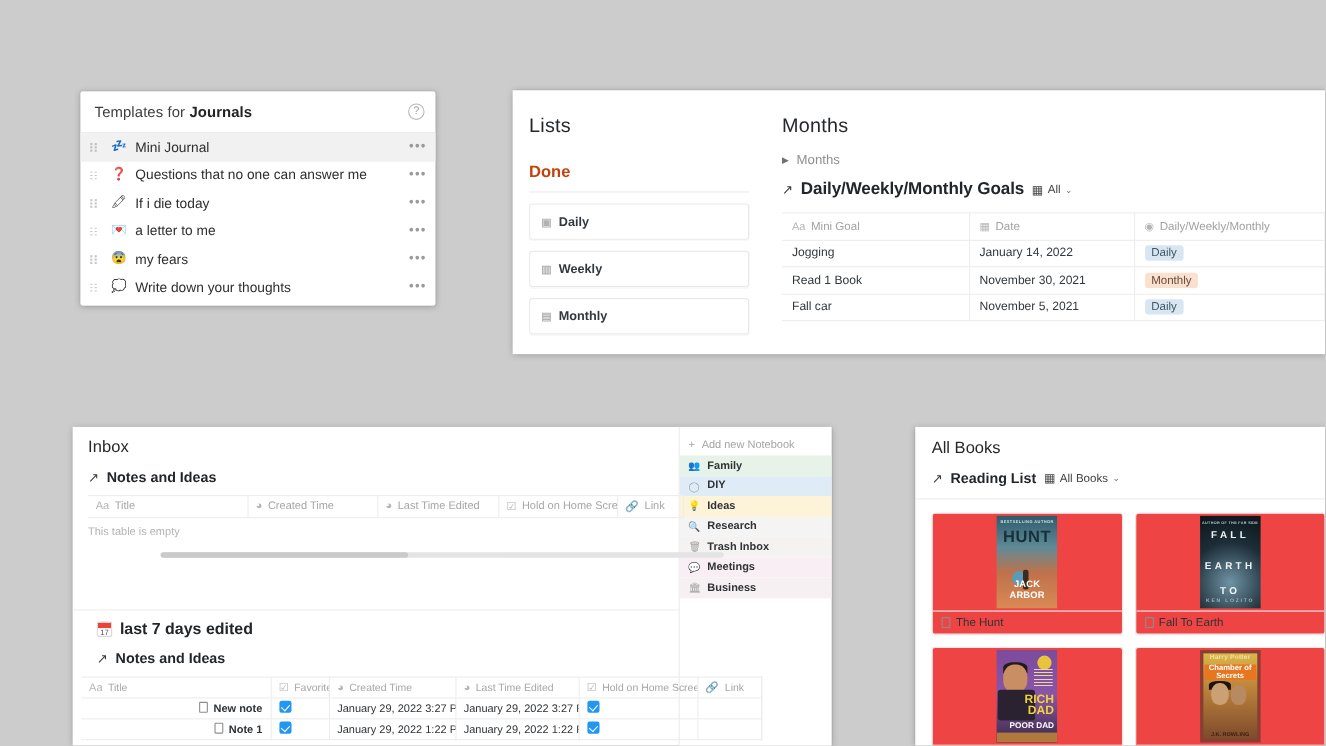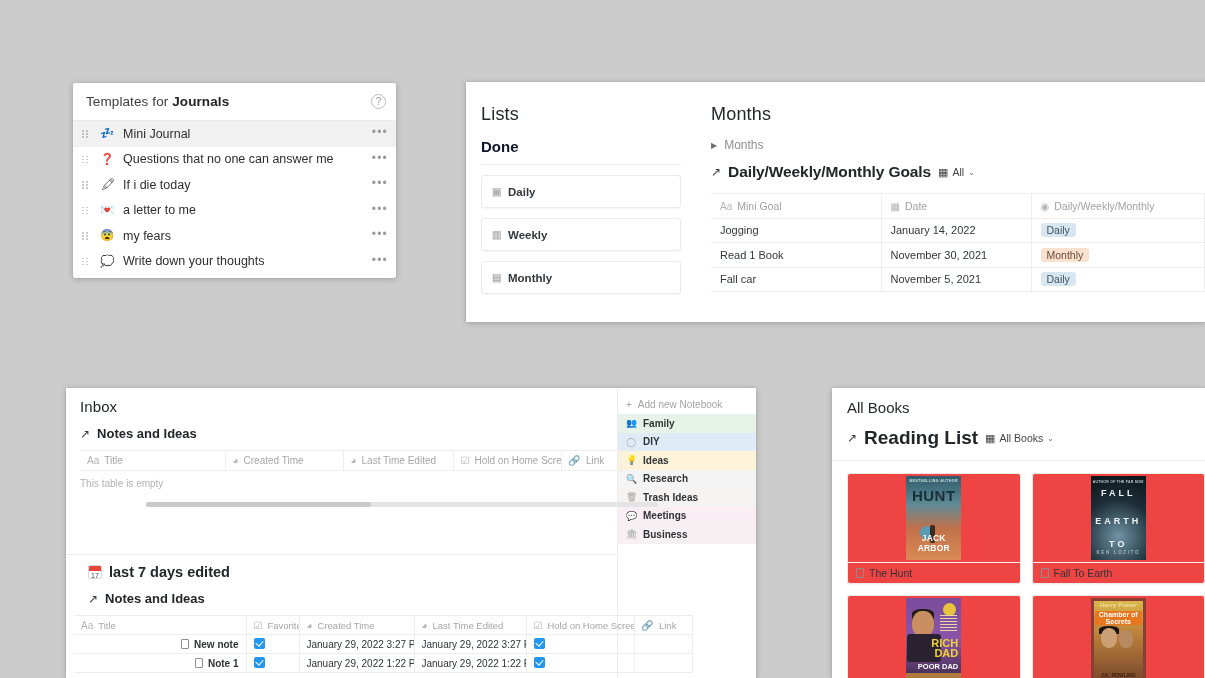--- a/index.html
+++ b/index.html
@@ -47,21 +47,21 @@
   .tpl-emoji { width: 22px; text-align: center; font-size: 11.5px; margin-right: 4px; line-height: 1; }
   .tpl-label { flex: 1; white-space: nowrap; }
   .dots { color: #9a9a9a; font-size: 12px; letter-spacing: 1.2px; line-height: 1; padding-bottom: 3px; }
 
   
   #lists-panel { left: 466px; top: 82px; width: 739px; height: 240px; }
   .lp-inner { display: flex; height: 100%; }
   .lp-left { width: 245px; padding: 22px 0 0 15px; }
   .lp-right { flex: 1; padding: 22px 0 0 0; }
   .h-lists { font-size: 18px; color: #25282b; font-weight: 400; letter-spacing: .2px; }
-  .h-done { font-size: 15px; color: #0f172a; font-weight: 600; margin-top: 13px; }
+  .h-done { font-size: 15px; color: #c2410c; font-weight: 600; margin-top: 23px; }
   .rule { height: 1px; background: #e9e9e9; margin-top: 9px; width: 200px; }
   .list-card {
     margin-top: 10px; width: 200px; height: 33px; border: 1px solid #eaeaea;
     border-radius: 3px; display: flex; align-items: center; padding-left: 10px;
     font-size: 11.5px; color: #31373d; font-weight: 600;
     box-shadow: 0 1px 1px rgba(0,0,0,0.03);
   }
   .list-card .ic { width: 16px; color: #b2b2b2; font-size: 10px; }
 
   .h-months { font-size: 18px; color: #25282b; letter-spacing: .2px; }
@@ -159,21 +159,21 @@
     display: flex; align-items: center; gap: 7px; height: 18.5px; padding-left: 8px;
     font-size: 10px; color: #2f3336; font-weight: 700;
   }
   .nb-row .nic { color: #9f9f9f; font-size: 9px; width: 10px; text-align: center; font-weight: 400; }
 
   
   #books-panel { left: 832px; top: 388px; width: 373px; height: 290px; }
   .bk-top { padding: 11px 0 0 15px; }
   .bk-title { font-size: 15px; color: #25282b; }
   .bk-sub { display: flex; align-items: center; gap: 7px; margin-top: 11px; }
-  .bk-sub-title { font-size: 19px; font-weight: 700; color: #22262a; }
+  .bk-sub-title { font-size: 13px; font-weight: 700; color: #22262a; }
   .bk-rule { height: 1px; background: #ececec; margin-top: 11px; }
   .bk-grid {
     display: grid; grid-template-columns: 1fr 1fr; gap: 11px;
     padding: 12px 0 0 15px;
   }
   .bk-card {
     border: 1px solid #eaeaea; border-radius: 3px; background: #ef4444;
     box-shadow: 0 1px 1px rgba(0,0,0,0.03); overflow: hidden;
   }
   .bk-cover { height: 88px; display: flex; align-items: center; justify-content: center; }
@@ -497,21 +497,21 @@
           <div class="nb-row" style="background: rgb(253, 243, 216);">
             <span class="nic">💡</span>
             <span>Ideas</span>
           </div>
           <div class="nb-row" style="background: rgb(244, 244, 244);">
             <span class="nic">🔍</span>
             <span>Research</span>
           </div>
           <div class="nb-row" style="background: rgb(245, 242, 242);">
             <span class="nic">🗑</span>
-            <span>Trash Ideas</span>
+            <span>Trash Inbox</span>
           </div>
           <div class="nb-row" style="background: rgb(249, 238, 243);">
             <span class="nic">💬</span>
             <span>Meetings</span>
           </div>
           <div class="nb-row" style="background: rgb(247, 240, 242);">
             <span class="nic">🏛</span>
             <span>Business</span>
           </div>
         </div>

